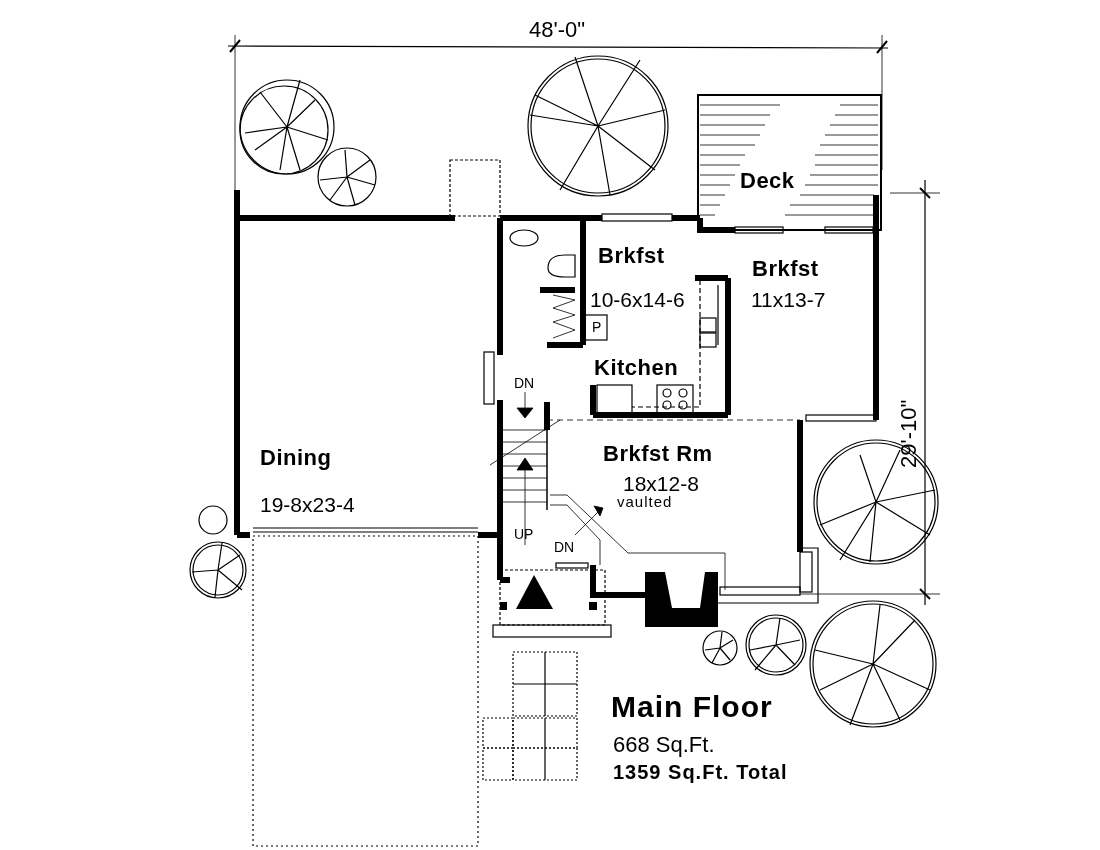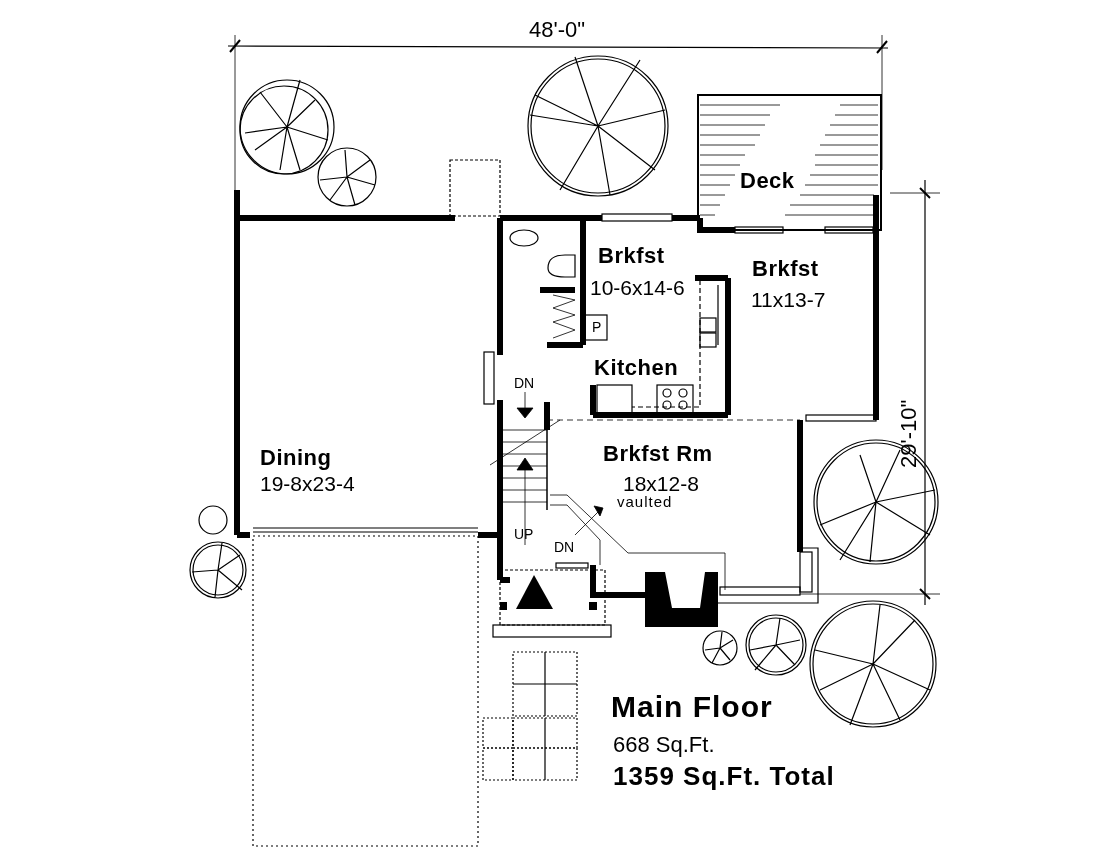--- a/index.html
+++ b/index.html
@@ -5,21 +5,21 @@
     html, body { margin: 0; padding: 0; background: #ffffff; }
     body { width: 1100px; height: 850px; position: relative; overflow: hidden; font-family: "Liberation Sans", "DejaVu Sans", sans-serif; color: #000; }
     #plan { position: absolute; left: 0; top: 0; }
     .lbl { position: absolute; white-space: nowrap; color: #000; font-family: "Liberation Sans", "DejaVu Sans", sans-serif; }
     .room-name { font-size: 22px; font-weight: bold; letter-spacing: 0.5px; }
     .room-dim { font-size: 21px; }
     .room-note { font-size: 15px; letter-spacing: 1px; }
     .small { font-size: 14px; }
     .title { font-size: 30px; font-weight: bold; letter-spacing: 1px; }
     .sub1 { font-size: 22px; }
-    .sub2 { font-size: 26px; font-weight: bold; letter-spacing: 1px; }
+    .sub2 { font-size: 20px; font-weight: bold; letter-spacing: 1px; }
     .dim-h { font-size: 22px; }
     .dim-v { font-size: 22px; transform: rotate(-90deg); transform-origin: left top; }
   </style>
 </head>
 <body>
 
 <svg id="plan" width="1100" height="850" viewBox="0 0 1100 850" xmlns="http://www.w3.org/2000/svg">
   <g fill="none" stroke="#000" stroke-width="1.2">
 
     <g>
@@ -239,24 +239,24 @@
     <polygon points="534,575 516,609 553,609"></polygon>
     <rect x="500" y="602" width="7" height="8"></rect>
     <rect x="589" y="602" width="8" height="8"></rect>
   </g>
 </svg>
 
 <div class="lbl dim-h" style="left:529px; top:17px;">48'-0"</div>
 <div class="lbl dim-v" style="left:896px; top:468px;">29'-10"</div>
 
 <div class="lbl room-name" style="left:260px; top:445px;">Dining</div>
-<div class="lbl room-dim" style="left:260px; top:472px;">19-8x23-4</div>
+<div class="lbl room-dim" style="left:260px; top:493px;">19-8x23-4</div>
 
 <div class="lbl room-name" style="left:598px; top:243px;">Brkfst</div>
-<div class="lbl room-dim" style="left:590px; top:276px;">10-6x14-6</div>
+<div class="lbl room-dim" style="left:590px; top:288px;">10-6x14-6</div>
 <div class="lbl small" style="left:592px; top:319px;">P</div>
 
 <div class="lbl room-name" style="left:594px; top:355px;">Kitchen</div>
 
 <div class="lbl room-name" style="left:752px; top:256px;">Brkfst</div>
 <div class="lbl room-dim" style="left:751px; top:288px;">11x13-7</div>
 
 <div class="lbl room-name" style="left:740px; top:168px;">Deck</div>
 
 <div class="lbl room-name" style="left:603px; top:441px;">Brkfst Rm</div>

